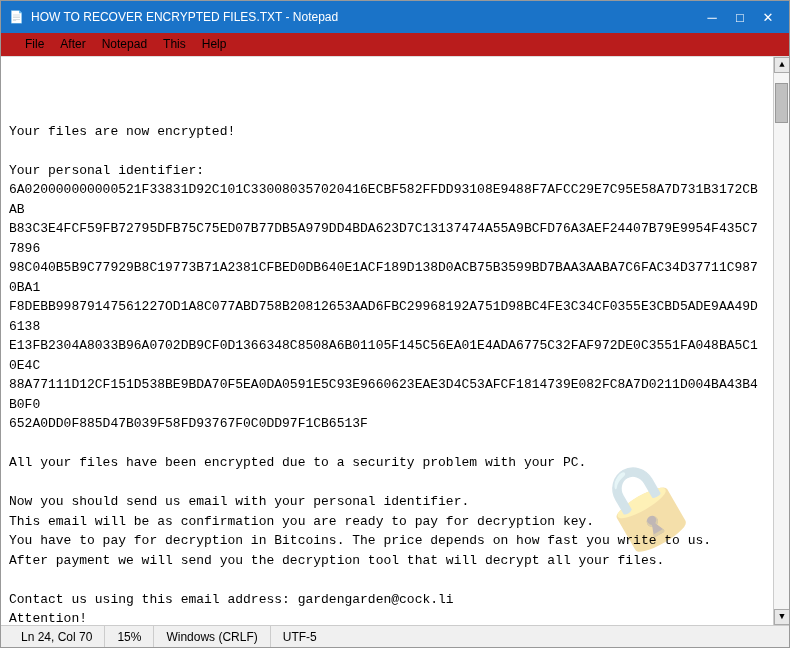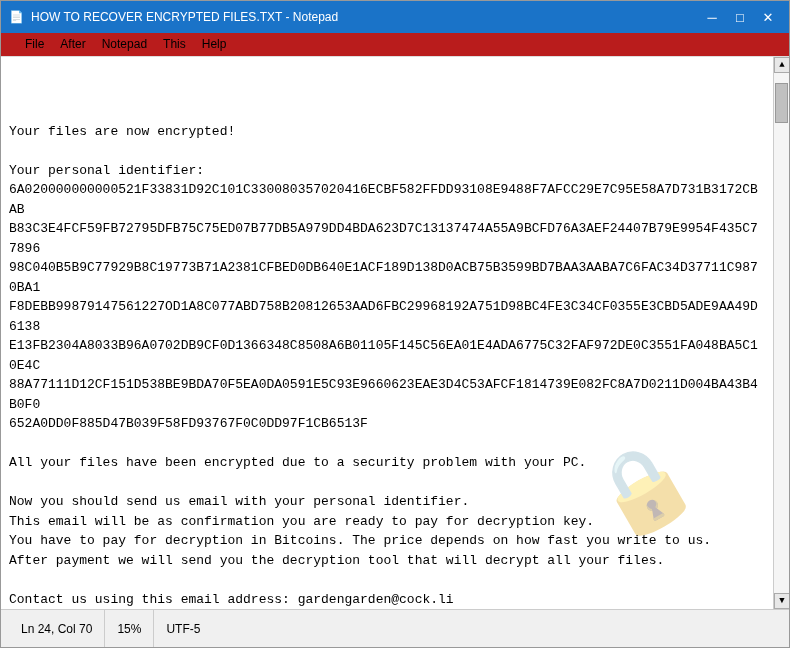--- a/index.html
+++ b/index.html
@@ -172,21 +172,21 @@
       user-select: none;
       z-index: 1;
     }
 
     .text-body {
       position: relative;
       z-index: 2;
     }
 
     .status-bar {
-      height: 38px;
+      height: 22px;
       background: #f0f0f0;
       border-top: 1px solid #ccc;
       display: flex;
       align-items: center;
       padding: 0 8px;
       gap: 0px;
       flex-shrink: 0;
       font-family: 'Segoe UI', Arial, sans-serif;
       font-size: 12px;
       color: #000;
@@ -273,16 +273,19 @@
   </div>
 
   <div class="status-bar">
     <div class="status-section">
       <span>Ln 24, Col 70</span>
     </div>
     <div class="status-section">
       <span>15%</span>
     </div>
     <div class="status-section">
+      <span>Windows (CRLF)</span>
+    </div>
+    <div class="status-section">
       <span>UTF-5</span>
     </div>
   </div>
 </div>
 
 </body></html>

